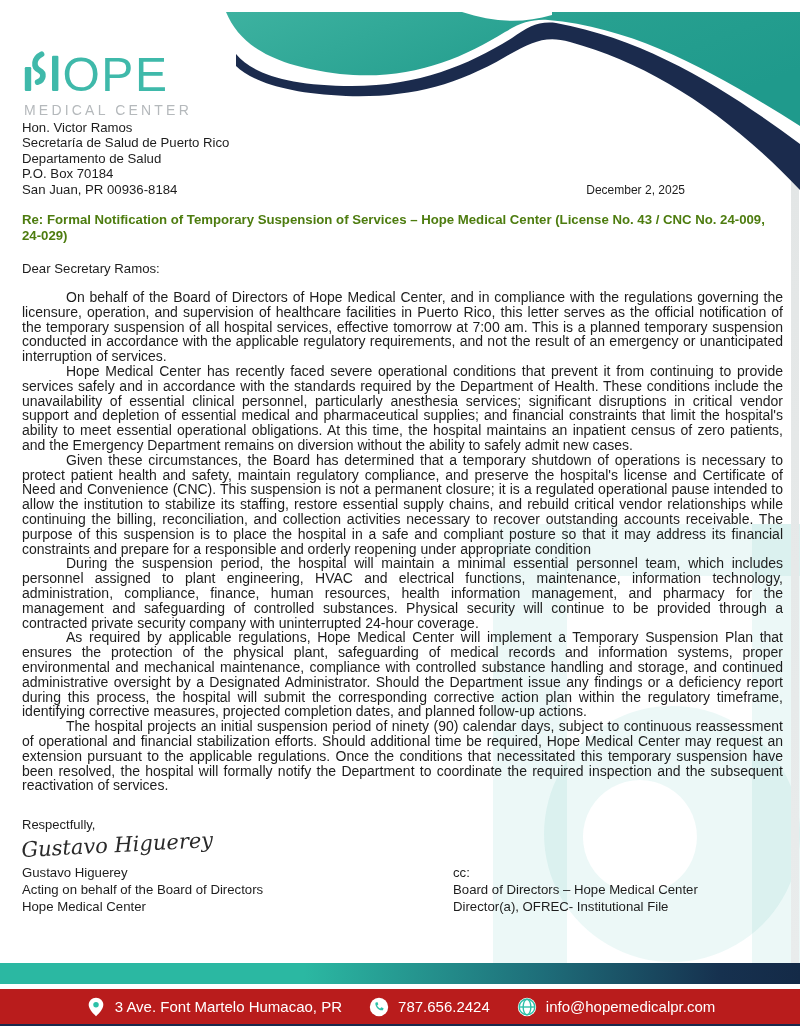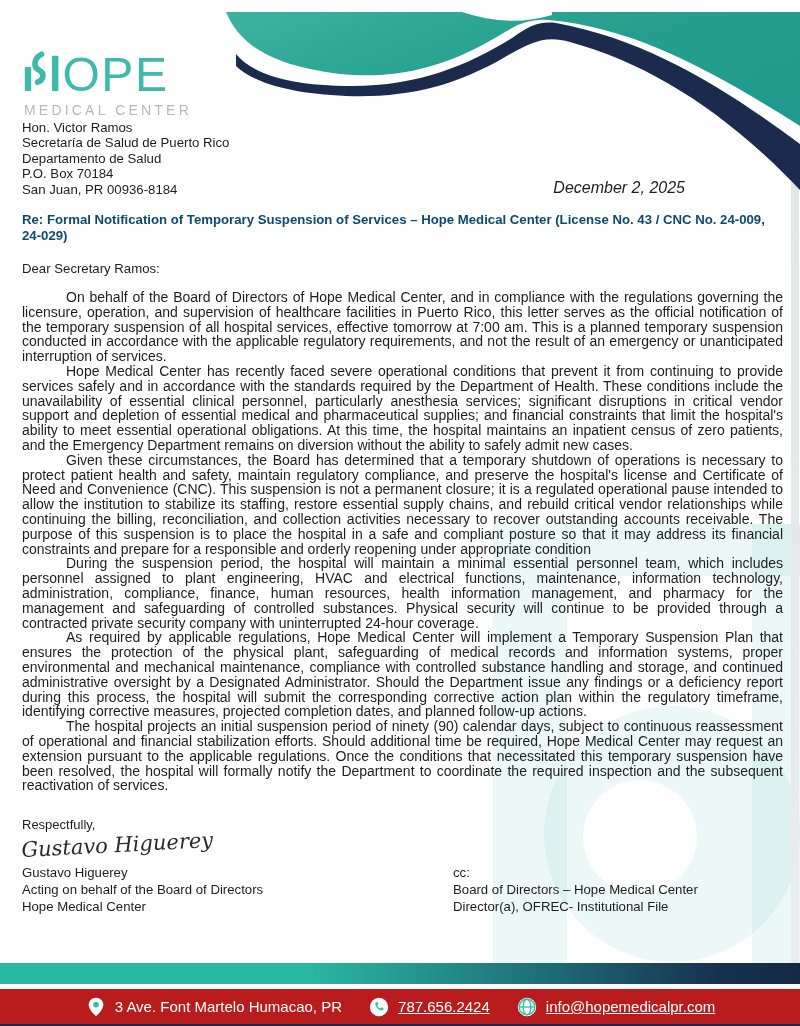--- a/index.html
+++ b/index.html
@@ -17,42 +17,42 @@
   .watermark { position:absolute; top:0; left:0; z-index:0; pointer-events:none; }
   
   .logo { position:absolute; left:20px; top:34px; z-index:3; }
   .logo-sub { position:absolute; left:24px; top:90px; z-index:3;
     font-size:14px; letter-spacing:3.2px; color:#b5b9bc; font-weight:400; }
   
   .letter { position:absolute; left:22px; right:17px; top:108px; z-index:3;
     color:#1d1d1d; }
   .addr-row { display:flex; justify-content:space-between; align-items:flex-end; }
   .recipient { font-size:13.2px; line-height:15.4px; }
-  .date { font-size:16px; padding-right:98px; white-space:nowrap;font-style:italic; }
-  .subject { margin-top:15px; font-weight:bold; font-size:13.2px; line-height:16px; color:#0c4a6e; }
+  .date { font-size:12px; padding-right:98px; white-space:nowrap; }
+  .subject { margin-top:15px; font-weight:bold; font-size:13.2px; line-height:16px; color:#4d7c0f; }
   .salutation { margin-top:17px; font-size:13.2px; }
   .body-text { margin-top:14px; }
   .body-text p { margin:0; font-size:14px; line-height:14.8px; text-align:justify;
     text-indent:44px; }
   .body-text p.no-indent { text-indent:0; }
   .valediction { margin-top:24px; font-size:13px; }
   .sig-script { margin-top:6px; font-family:"DejaVu Serif", serif; font-style:italic;
     font-size:21px; color:#2a2a2a; transform:rotate(-3deg); transform-origin:left bottom;
     width:220px; }
   .sign-row { display:flex; margin-top:2px; }
   .sign-block { font-size:13.2px; line-height:17px; }
   .cc-block { margin-left:auto; width:330px; font-size:13.2px; line-height:17px; }
   
   .strip-grad { position:absolute; left:0; right:0; top:951px; height:21px; z-index:4;
     background:linear-gradient(92deg,#2bb8a2 0%,#2bb8a2 38%,#1e6d79 68%,#16314f 90%,#142a47 100%); }
   .footer-bar { position:absolute; left:0; right:0; top:977px; height:35px; z-index:4;
     background:#b91c1c; display:flex; align-items:center; justify-content:center;
     gap:12px; color:#ffffff; font-size:15px; }
   .footer-item { display:flex; align-items:center; gap:8px; }
-  .footer-item + .footer-item { margin-left:14px;text-decoration:underline; }
+  .footer-item + .footer-item { margin-left:14px; }
   .footer-navy { position:absolute; left:0; right:0; top:1012px; height:14px; z-index:4;
     background:#1b2a4c; }
   .icon { display:inline-block; width:22px; height:22px; }
 </style>
 </head>
 <body>
 
 <div class="page">
 
   <svg class="watermark" width="800" height="1026" aria-hidden="true">

